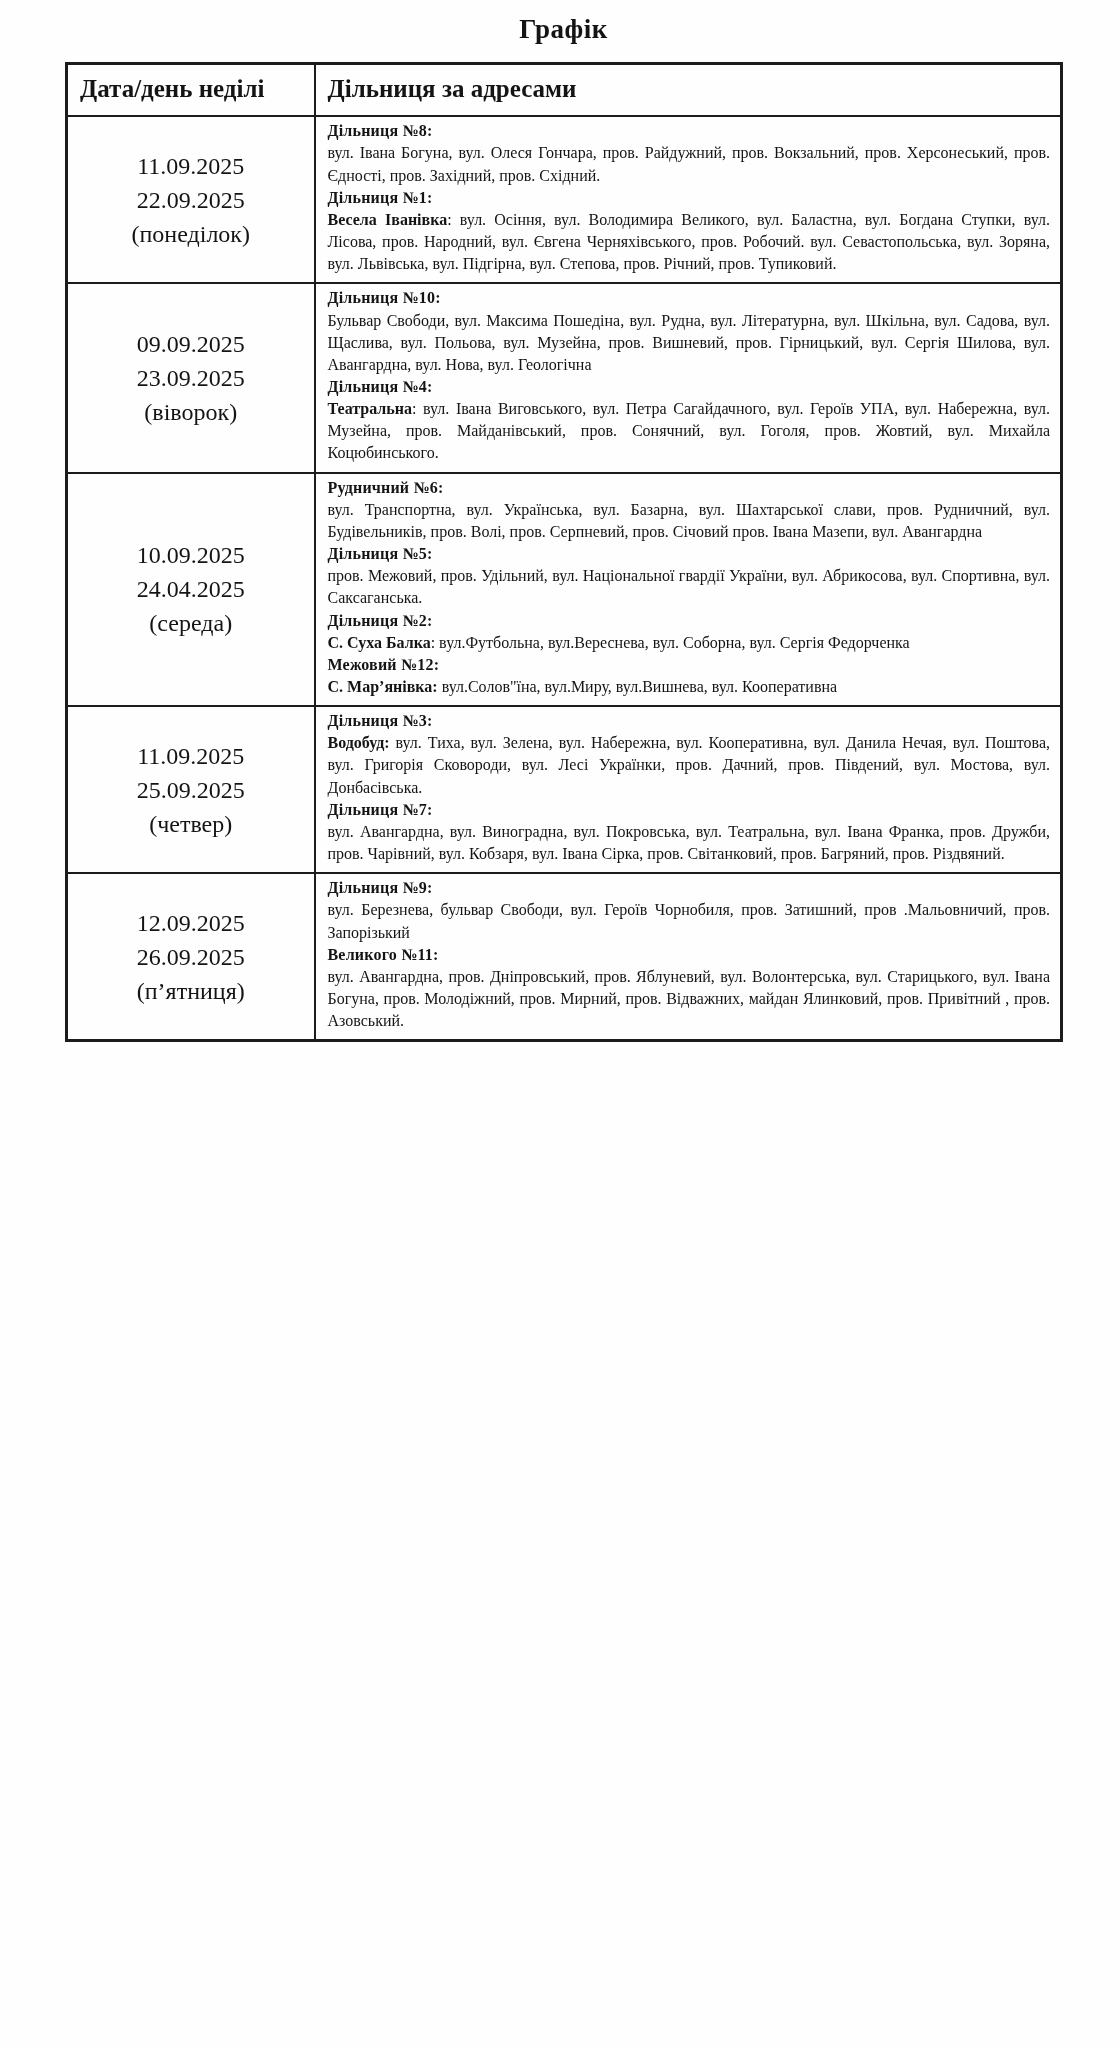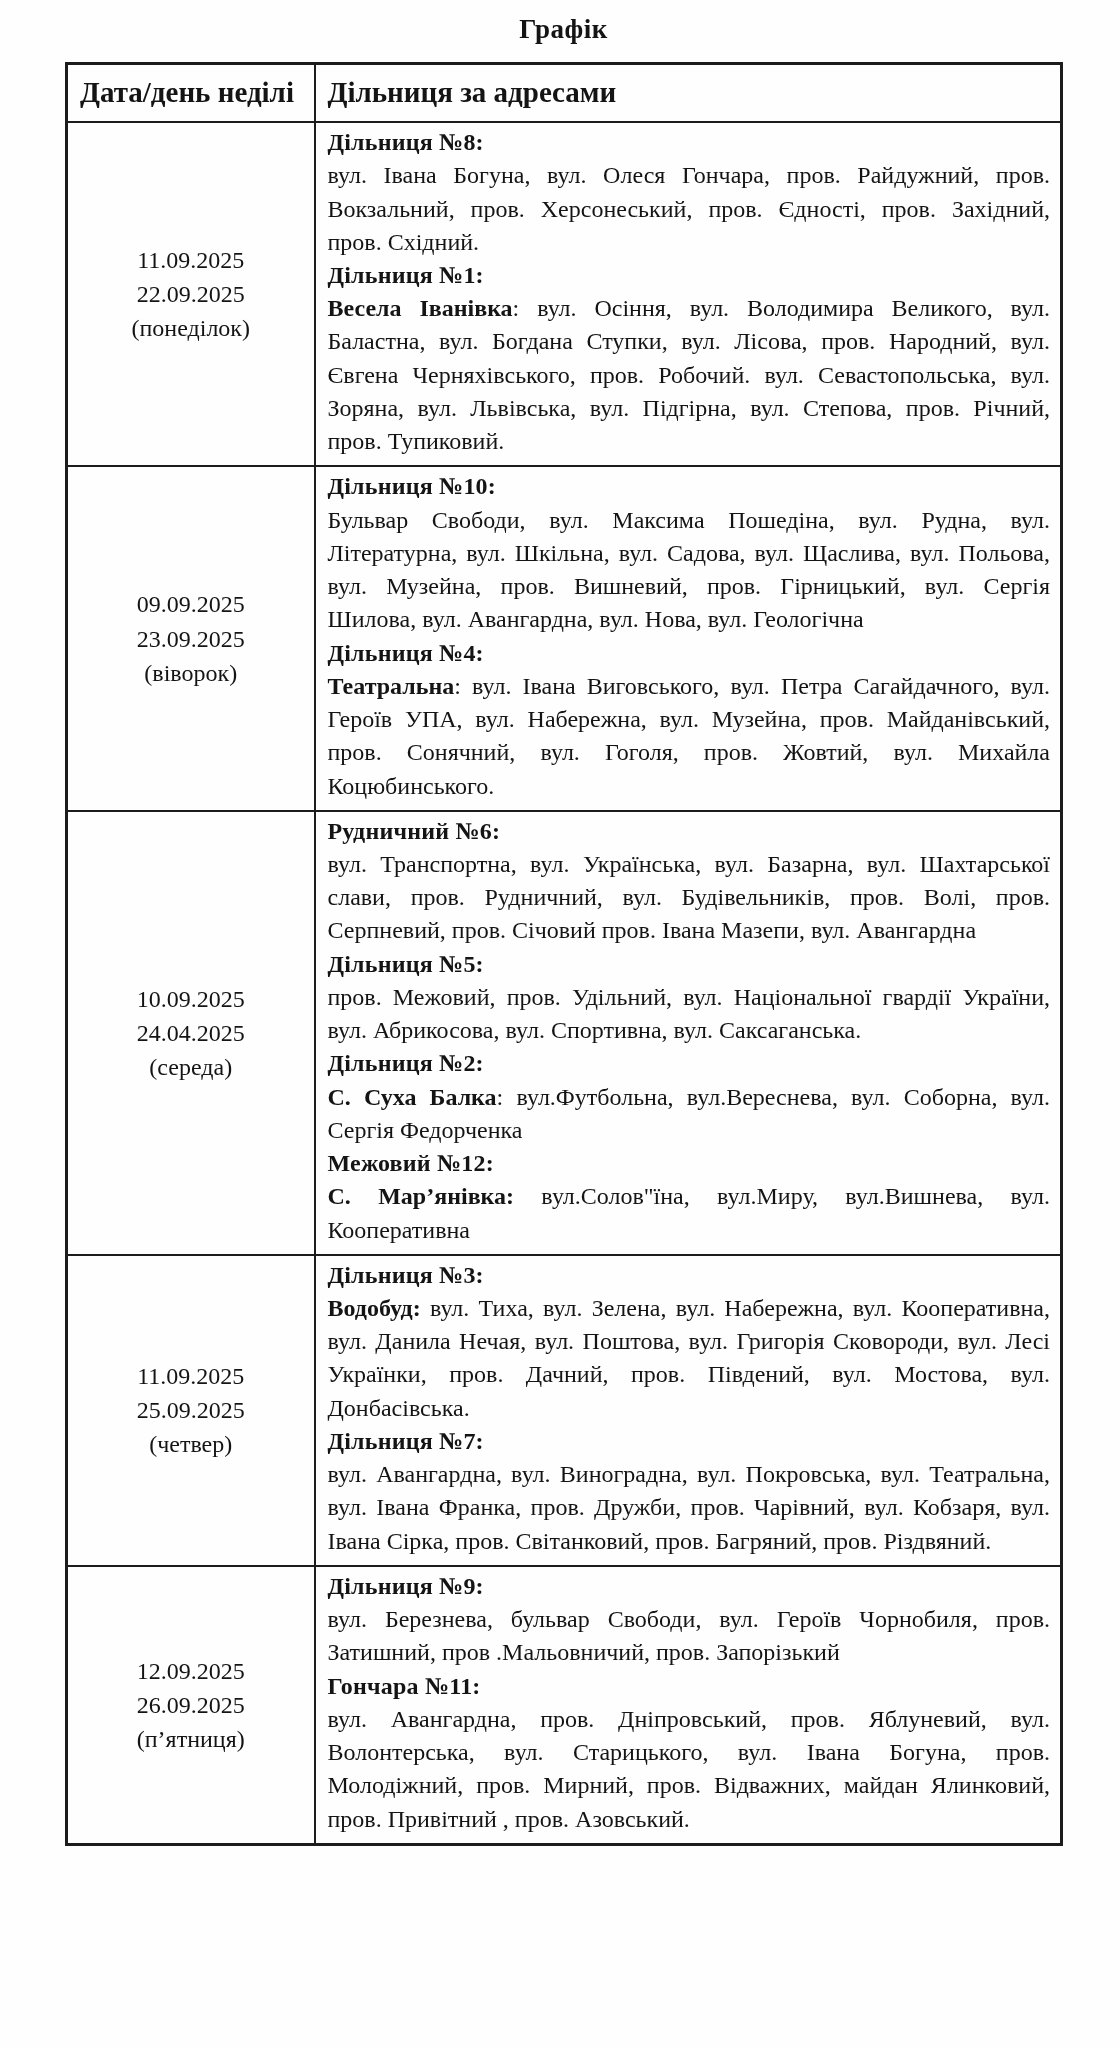--- a/index.html
+++ b/index.html
@@ -44,40 +44,40 @@
     border-collapse: collapse;
     margin-top: 17px;
     width: 995px;
     table-layout: fixed;
   }
   table.schedule, table.schedule td, table.schedule th {
     border: 2px solid #1c1c1c;
   }
   table.schedule { border-width: 3px; }
   th.hdr {
-    font-size: 29px;
+    font-size: 25px;
     font-weight: bold;
     text-align: left;
     vertical-align: top;
     padding: 6px 10px 8px 12px;
     line-height: 1.45;
   }
   col.c-date { width: 248px; }
   col.c-addr { width: 747px; }
   td.date-cell {
     text-align: center;
     vertical-align: middle;
     font-size: 24px;
     line-height: 1.42;
     padding: 4px 6px;
   }
   td.addr-cell {
     vertical-align: top;
     padding: 3px 10px 7px 12px;
-    font-size: 24px;
+    font-size: 16px;
     line-height: 1.385;
   }
   .sec-title {
     margin: 0;
     font-weight: bold;
     text-align: left;
     letter-spacing: 0.2px;
   }
   .sec-body {
     margin: 0;
@@ -169,20 +169,20 @@
 
     <tr>
       <td class="date-cell">
         <div class="date-line">12.09.2025</div>
         <div class="date-line">26.09.2025</div>
         <div class="date-line">(п’ятниця)</div>
       </td>
       <td class="addr-cell">
         <p class="sec-title">Дільниця №9:</p>
         <p class="sec-body"><span class="lead"></span><span>вул. Березнева, бульвар Свободи, вул. Героїв Чорнобиля, пров. Затишний, пров .Мальовничий, пров. Запорізький</span></p>
-        <p class="sec-title">Гончара №11:</p>
+        <p class="sec-title">Великого №11:</p>
         <p class="sec-body"><span class="lead"></span><span>вул. Авангардна, пров. Дніпровський, пров. Яблуневий, вул. Волонтерська, вул. Старицького, вул. Івана Богуна, пров. Молодіжний, пров. Мирний, пров. Відважних, майдан Ялинковий, пров. Привітний , пров. Азовський.</span></p>
       </td>
     </tr>
 
   </tbody>
     </table>
 </div>
 
 </body></html>

